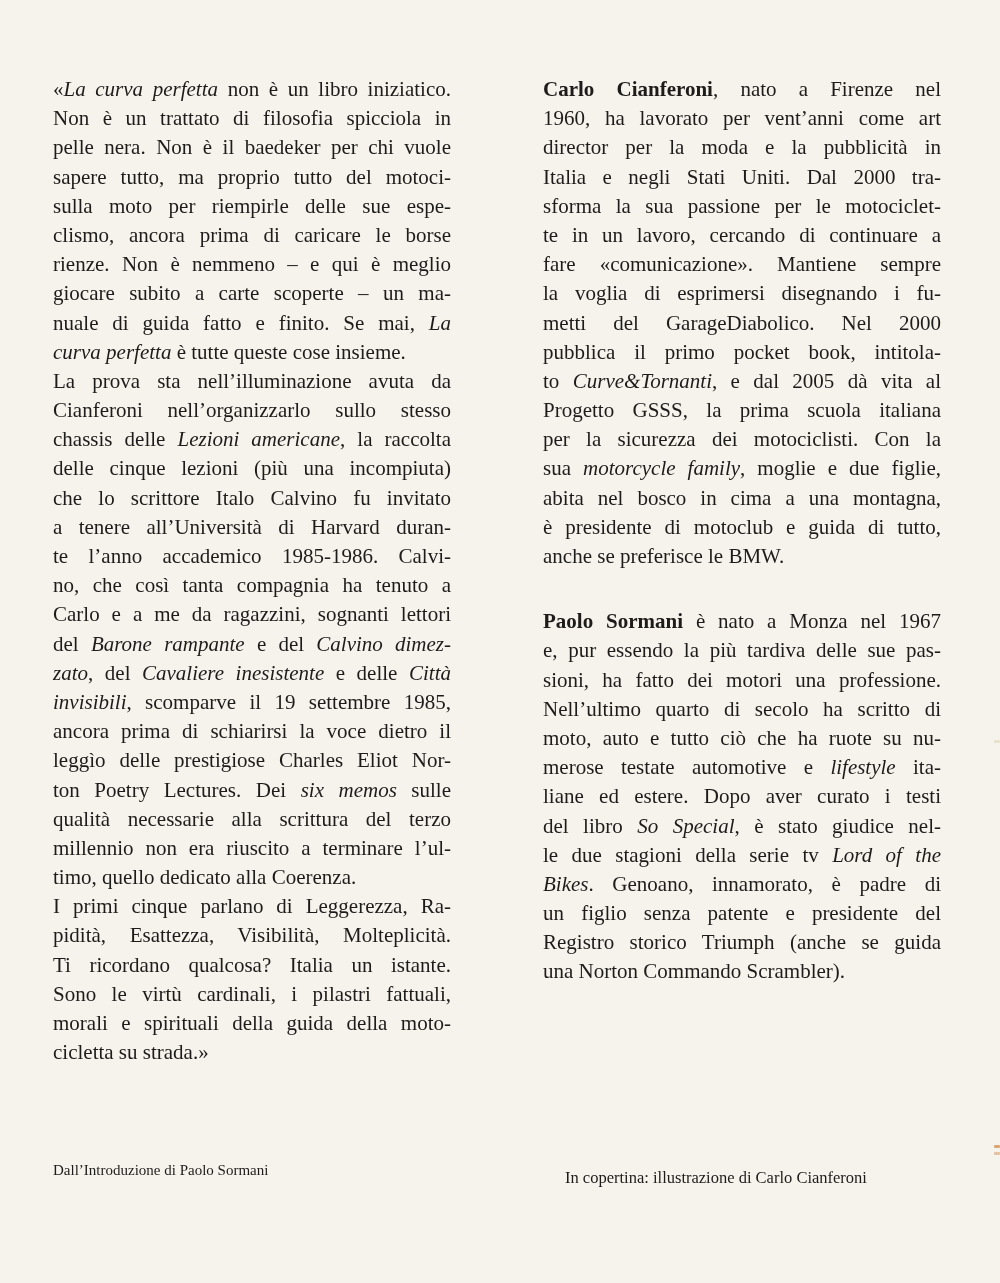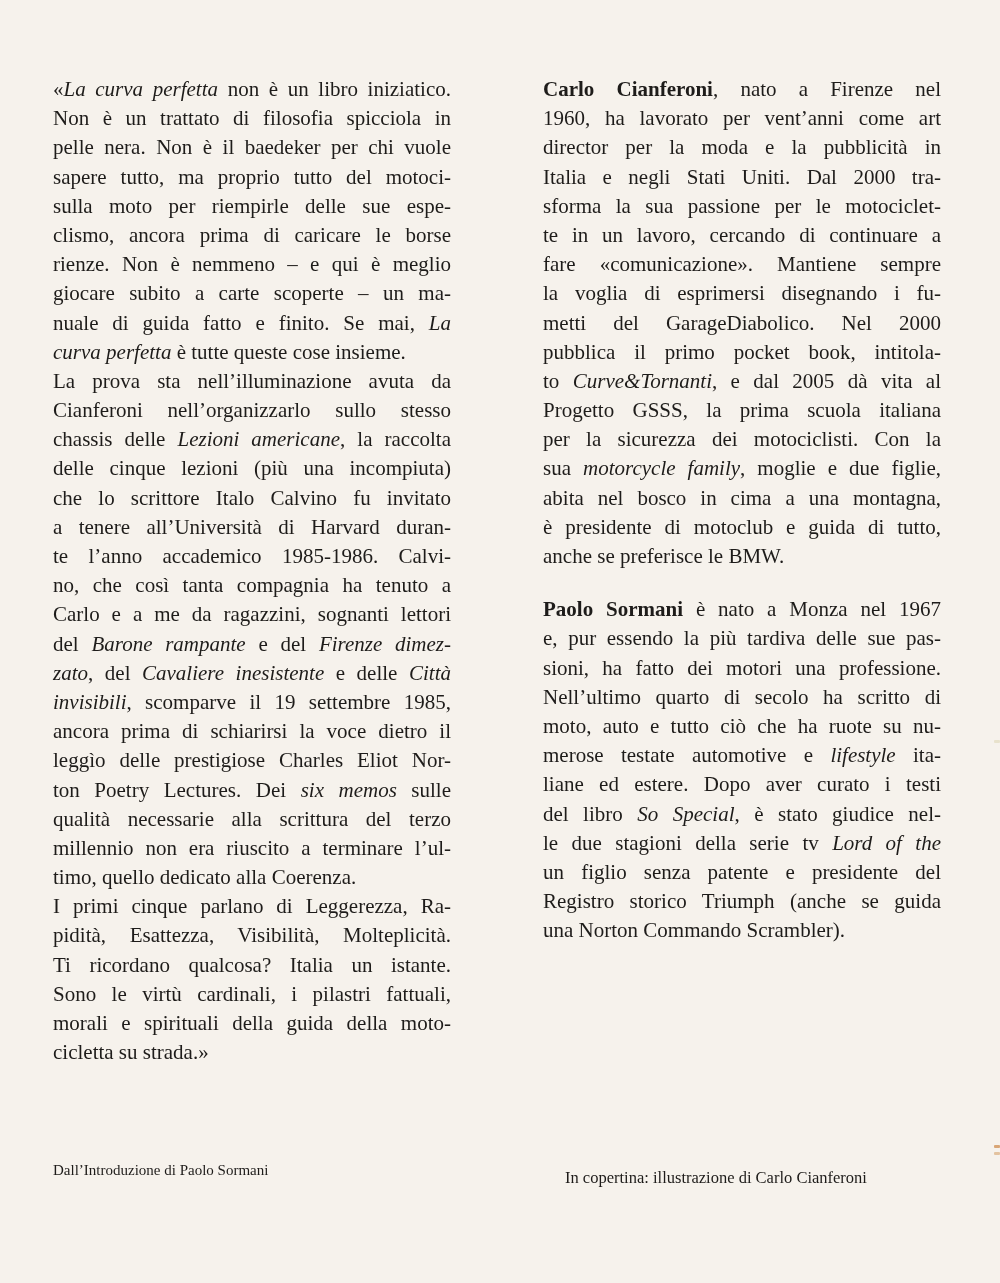--- a/index.html
+++ b/index.html
@@ -28,21 +28,21 @@
     top: 75px;
   }
   .col-right {
     left: 543px;
     top: 75px;
   }
   .col p {
     margin: 0;
   }
   .col p.gap {
-    margin-top: 24px;
+    margin-top: 36px;
   }
   .line {
     display: block;
     text-align: justify;
     text-align-last: justify;
     white-space: nowrap;
     height: 29.2px;
   }
   .line.last {
     text-align-last: left;
@@ -88,21 +88,21 @@
   <p>
       <span class="line">La prova sta nell’illuminazione avuta da</span>
       <span class="line">Cianferoni nell’organizzarlo sullo stesso</span>
       <span class="line">chassis delle <i>Lezioni americane</i>, la raccolta</span>
       <span class="line">delle cinque lezioni (più una incompiuta)</span>
       <span class="line">che lo scrittore Italo Calvino fu invitato</span>
       <span class="line">a tenere all’Università di Harvard duran-</span>
       <span class="line">te l’anno accademico 1985-1986. Calvi-</span>
       <span class="line">no, che così tanta compagnia ha tenuto a</span>
       <span class="line">Carlo e a me da ragazzini, sognanti lettori</span>
-      <span class="line">del <i>Barone rampante</i> e del <i>Firenze dimez-</i></span>
+      <span class="line">del <i>Barone rampante</i> e del <i>Calvino dimez-</i></span>
       <span class="line"><i>zato</i>, del <i>Cavaliere inesistente</i> e delle <i>Città</i></span>
       <span class="line"><i>invisibili</i>, scomparve il 19 settembre 1985,</span>
       <span class="line">ancora prima di schiarirsi la voce dietro il</span>
       <span class="line">leggìo delle prestigiose Charles Eliot Nor-</span>
       <span class="line">ton Poetry Lectures. Dei <i>six memos</i> sulle</span>
       <span class="line">qualità necessarie alla scrittura del terzo</span>
       <span class="line">millennio non era riuscito a terminare l’ul-</span>
       <span class="line last">timo, quello dedicato alla Coerenza.</span>
     </p>
   <p>
@@ -140,20 +140,21 @@
   <p class="gap">
       <span class="line"><b>Paolo Sormani</b> è nato a Monza nel 1967</span>
       <span class="line">e, pur essendo la più tardiva delle sue pas-</span>
       <span class="line">sioni, ha fatto dei motori una professione.</span>
       <span class="line">Nell’ultimo quarto di secolo ha scritto di</span>
       <span class="line">moto, auto e tutto ciò che ha ruote su nu-</span>
       <span class="line">merose testate automotive e <i>lifestyle</i> ita-</span>
       <span class="line">liane ed estere. Dopo aver curato i testi</span>
       <span class="line">del libro <i>So Special</i>, è stato giudice nel-</span>
       <span class="line">le due stagioni della serie tv <i>Lord of the</i></span>
+      <span class="line"><i>Bikes</i>. Genoano, innamorato, è padre di</span>
       <span class="line">un figlio senza patente e presidente del</span>
       <span class="line">Registro storico Triumph (anche se guida</span>
       <span class="line last">una Norton Commando Scrambler).</span>
     </p>
 </div>
 
 <div class="credit-right">In copertina: illustrazione di Carlo Cianferoni</div>
 
 <div id="edge-marks">
     <div class="edge-mark" style="top: 740px; background: rgb(232, 226, 204);"></div>

